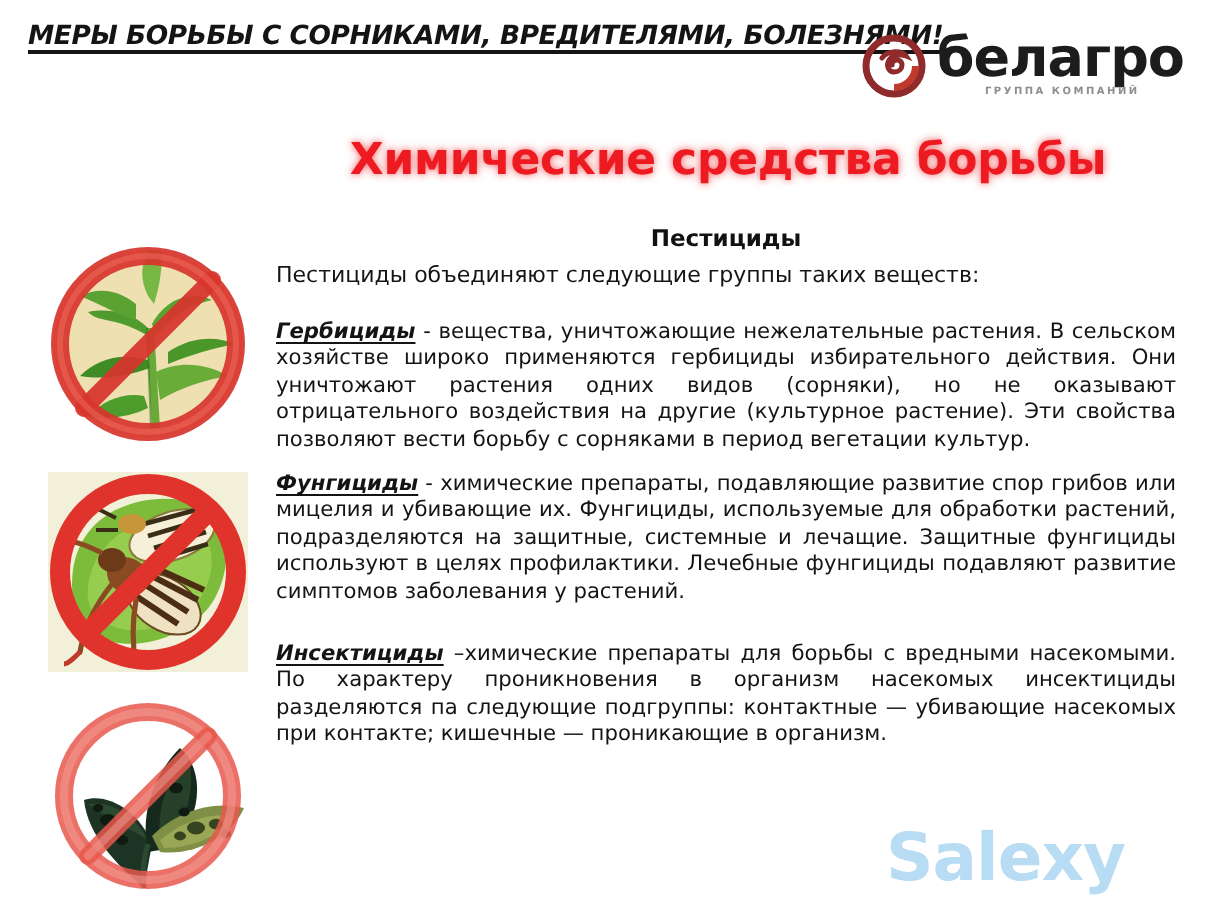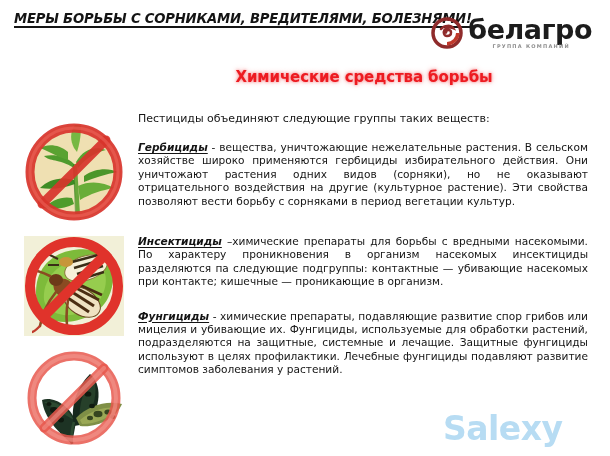--- a/index.html
+++ b/index.html
@@ -79,21 +79,21 @@
     padding-left: 2px;
   }
 
   
   .main-heading {
     position: absolute;
     left: 138px;
     top: 68px;
     width: 452px;
     text-align: center;
-    font-size: 15px;
+    font-size: 22px;
     font-weight: bold;
     color: #ed1b21;
     text-shadow: 0 0 3px rgba(237,27,33,0.55), 0 0 6px rgba(237,27,33,0.28);
     letter-spacing: -0.1px;
   }
 
   
   .content {
     position: absolute;
     left: 138px;
@@ -123,21 +123,21 @@
     margin: 0 0 18px 0;
     hyphens: none;
   }
   .para:last-child { margin-bottom: 0; }
   .term {
     font-weight: bold;
     font-style: italic;
     text-decoration: underline;
     text-underline-offset: 2px;
   }
-  .p-herb { margin-bottom: 27px; }
+  .p-herb { margin-bottom: 9px; }
   .p-insect { margin-bottom: 21px; }
 
   
   .figure {
     position: absolute;
     left: 14px;
     width: 120px;
   }
   .figure svg { display: block; }
   .fig-weeds  { top: 118px; }
@@ -272,28 +272,29 @@
       <path d="M58 96 C57 88 58 80 60 74" stroke="#2c4a31" stroke-width="2.6" fill="none"></path>
     </g>
     <circle cx="60" cy="50" r="42" fill="none" stroke="#e8584d" stroke-width="9" opacity="0.85"></circle>
     <circle cx="60" cy="50" r="42" fill="none" stroke="#f29b92" stroke-width="4" opacity="0.55"></circle>
     <line x1="30" y1="80" x2="90" y2="20" stroke="#e8584d" stroke-width="9" opacity="0.85" stroke-linecap="round"></line>
     <line x1="30" y1="80" x2="90" y2="20" stroke="#f29b92" stroke-width="4" opacity="0.5" stroke-linecap="round"></line>
   </svg>
 </div>
 
 <div class="content">
+  <div class="section-title">Пестициды</div>
   <div class="section-lead">Пестициды объединяют следующие группы таких веществ:</div>
 
   <p class="para p-herb">
     <span class="term">Гербициды</span><span> - вещества, уничтожающие нежелательные растения. В сельском хозяйстве широко применяются гербициды избирательного действия. Они уничтожают растения одних видов (сорняки), но не оказывают отрицательного воздействия на другие (культурное растение). Эти свойства позволяют вести борьбу с сорняками в период вегетации культур.</span>
   </p>
 
+  <p class="para">
+    <span class="term">Фунгициды</span><span> - химические препараты, подавляющие развитие спор грибов или мицелия и убивающие их. Фунгициды, используемые для обработки растений, подразделяются на защитные, системные и лечащие. Защитные фунгициды используют в целях профилактики. Лечебные фунгициды подавляют развитие симптомов заболевания у растений.</span>
+  </p>
+
   <p class="para p-insect">
     <span class="term">Инсектициды</span><span> –химические препараты для борьбы с вредными насекомыми. По характеру проникновения в организм насекомых инсектициды разделяются па следующие подгруппы: контактные — убивающие насекомых при контакте; кишечные — проникающие в организм.</span>
   </p>
-
-  <p class="para">
-    <span class="term">Фунгициды</span><span> - химические препараты, подавляющие развитие спор грибов или мицелия и убивающие их. Фунгициды, используемые для обработки растений, подразделяются на защитные, системные и лечащие. Защитные фунгициды используют в целях профилактики. Лечебные фунгициды подавляют развитие симптомов заболевания у растений.</span>
-  </p>
 </div>
 
 <div class="watermark">Salexy</div>
 
 </body></html>

